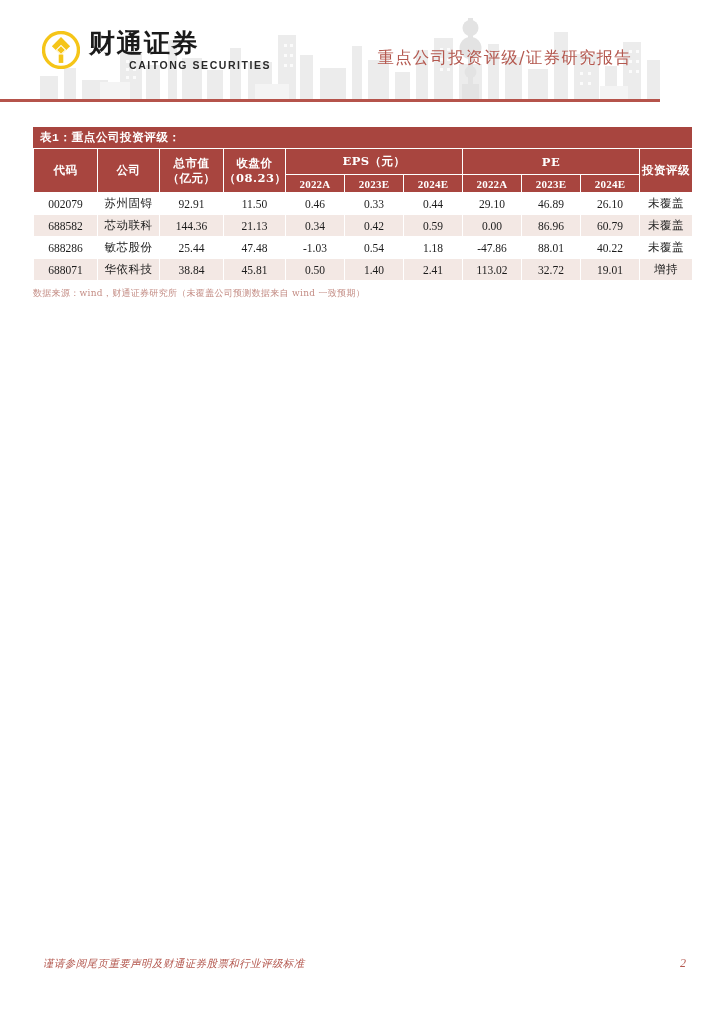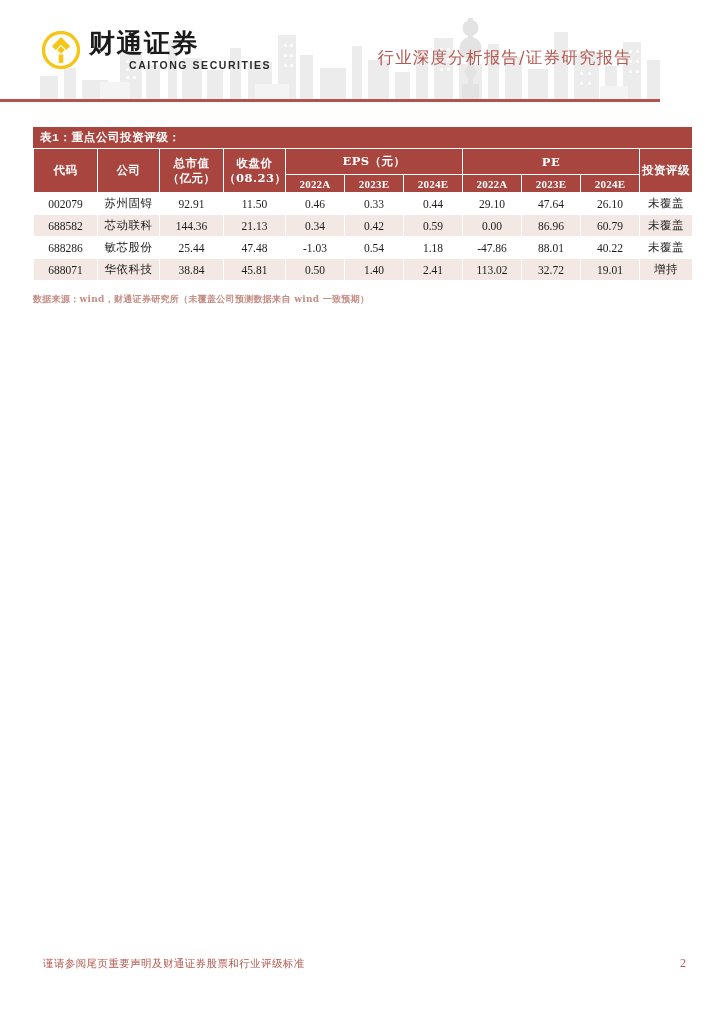--- a/index.html
+++ b/index.html
@@ -147,35 +147,35 @@
   }
   table.rating tbody tr.alt td {
     background: #f3e8e4;
   }
   td.cncell {
     font-family: "DejaVu Serif", "Liberation Serif", serif;
     font-size: 11.5px;
     letter-spacing: 0.5px;
   }
   .src-note {
-    margin-top: 12px;
+    margin-top: 6px;
     font-family: "DejaVu Serif", "Liberation Serif", serif;
     font-size: 9px;
     color: #c48d85;
     letter-spacing: 0.3px;
-    font-weight: bold;
   }
 
   
   .page-footer {
     position: absolute;
     left: 0;
     bottom: 0;
     width: 724px;
     height: 96px;
+    font-style: italic;
   }
   .footer-note {
     position: absolute;
     left: 43px;
     top: 29px;
     font-family: "DejaVu Serif", "Liberation Serif", serif;
     font-size: 10.5px;
     color: #b4584f;
     letter-spacing: 0.4px;
   }
@@ -278,21 +278,21 @@
       <path d="M50 36 L64 50 L50 64 L36 50 Z" fill="#ffffff"></path>
       <path d="M50 40 L60 50 L50 60 L40 50 Z" fill="#f5c518"></path>
       <rect x="44" y="62" width="12" height="22" fill="#f5c518"></rect>
     </svg>
     <div class="logo-words">
       <div class="logo-cn">财通证券</div>
       <div class="logo-en">CAITONG SECURITIES</div>
     </div>
   </div>
 
-  <div class="header-right">行业深度分析报告/证券研究报告</div>
+  <div class="header-right">重点公司投资评级/证券研究报告</div>
   <div class="header-rule"></div>
 </div>
 
 <div class="table-wrap">
 
   <div class="tbl-title">表1：重点公司投资评级：</div>
 
   <table class="rating">
     <colgroup>
       <col style="width:64px">
@@ -335,21 +335,21 @@
     <tbody>
       <tr>
         <td>002079</td>
         <td class="cncell">苏州固锝</td>
         <td>92.91</td>
         <td>11.50</td>
         <td>0.46</td>
         <td>0.33</td>
         <td>0.44</td>
         <td>29.10</td>
-        <td>47.64</td>
+        <td>46.89</td>
         <td>26.10</td>
         <td class="cncell">未覆盖</td>
       </tr>
       <tr class="alt">
         <td>688582</td>
         <td class="cncell">芯动联科</td>
         <td>144.36</td>
         <td>21.13</td>
         <td>0.34</td>
         <td>0.42</td>

